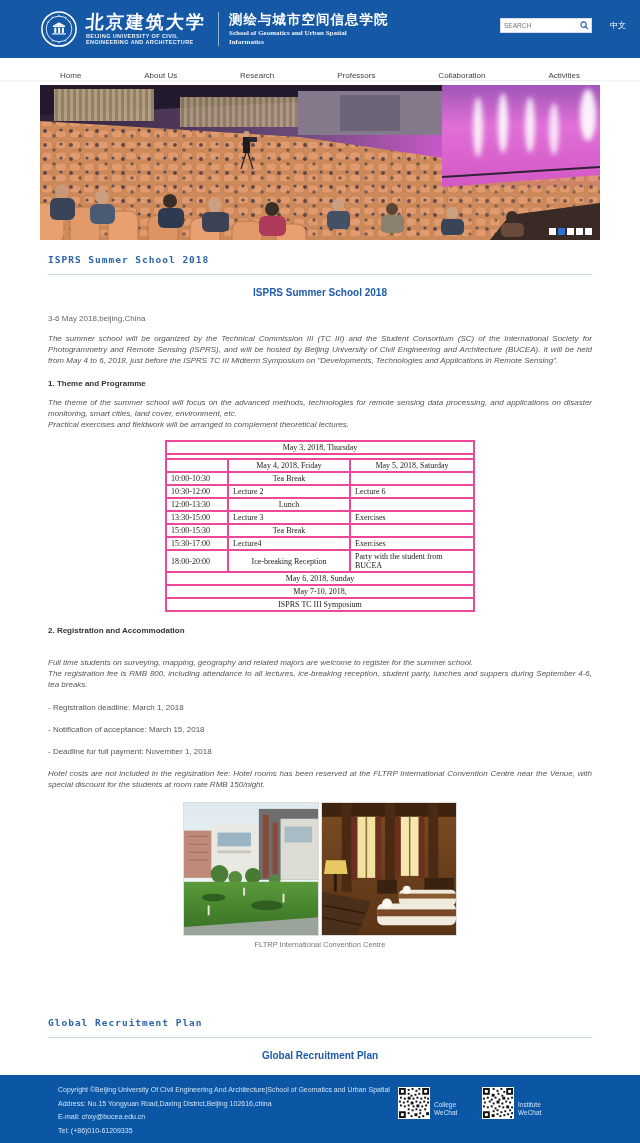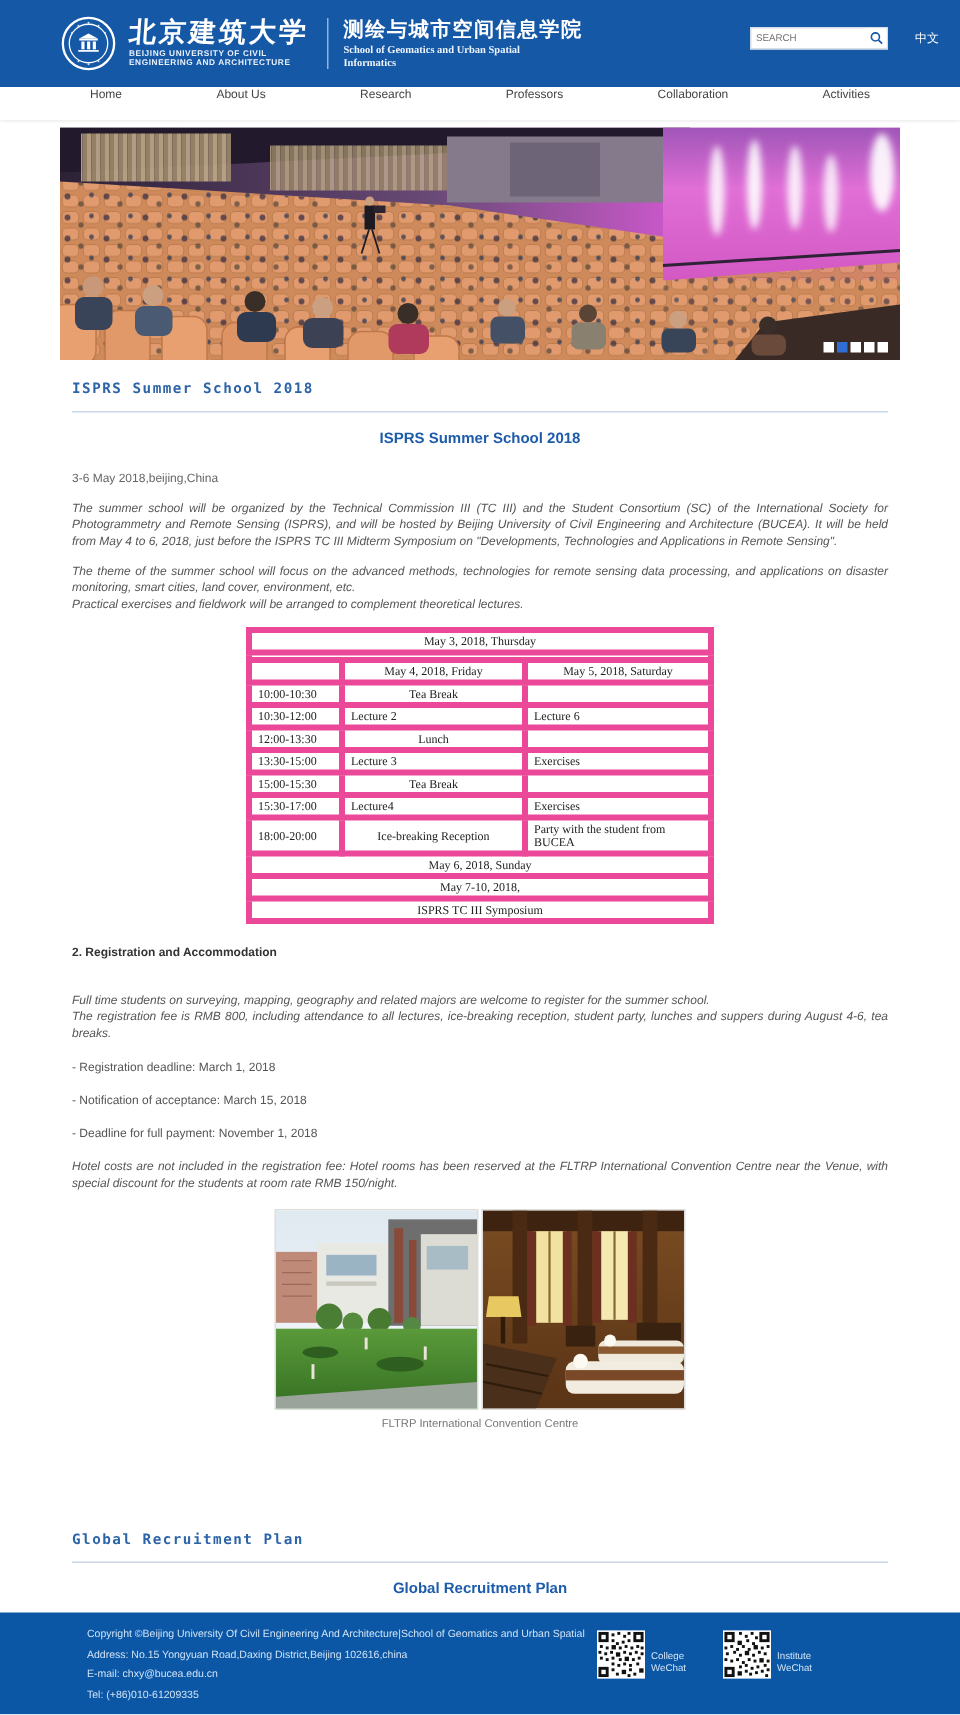--- a/index.html
+++ b/index.html
@@ -17,21 +17,21 @@
   .school { color:#fff; }
   .school-cn { font-size:13.5px; font-weight:bold; letter-spacing:1px; line-height:15px;text-align:center; }
   .school-en { font-family:"Liberation Serif", serif; font-weight:bold; font-size:7px; line-height:8.5px; margin-top:2px; color:#eef4fb; }
   .hdr-right { position:absolute; right:14px; top:18px; display:flex; align-items:center; }
   .searchbox { width:92px; height:15px; background:#fff; border:1px solid #d5dde8; display:flex; align-items:center; }
   .searchbox input { flex:1; border:none; outline:none; font-size:6.5px; color:#888; padding:0 3px; width:70px; background:transparent; font-family:"Liberation Sans",sans-serif; }
   .search-btn { width:14px; height:13px; border:none; background:#fff; cursor:pointer; display:flex; align-items:center; justify-content:center; padding:0; }
   .lang { color:#fff; font-size:8px; margin-left:18px; text-decoration:none; }
 
   
-  .nav { height:22px; background:#fff; display:flex; align-items:flex-start; justify-content:space-between; padding:0 60px; box-shadow:0 1px 2px rgba(0,0,0,.08); position:relative; z-index:2; }
+  .nav { height:22px; background:#fff; display:flex; align-items:flex-end; justify-content:space-between; padding:0 60px; box-shadow:0 1px 2px rgba(0,0,0,.08); position:relative; z-index:2; }
   .nav-item { font-size:8px; color:#444; text-decoration:none; cursor:pointer; }
 
   
   .hero { width:560px; height:155px; margin:5px auto 0; position:relative; }
   .hero svg { display:block; }
   .dots { position:absolute; right:8px; bottom:5px; display:flex; gap:2px; }
   .dot { width:7px; height:7px; background:#fff; cursor:pointer; }
   .dot.active { background:#2f6fd3; }
 
   
@@ -39,21 +39,21 @@
   .sec-title { font-family:"DejaVu Sans Mono", monospace; font-size:9.5px; color:#2c64a8; letter-spacing:1px; font-weight:bold; }
   .sec-line { border:none; border-top:1px solid #c9d5e3; margin:9px 0 0; }
   .center-title { text-align:center; font-size:10px; font-weight:bold; color:#1d5cab; margin-top:12px; }
   .date-line { text-align:left; font-size:8px; color:#666; margin-top:16px; }
   p.body { font-size:8px; color:#555; line-height:11px; text-align:justify; margin-top:10px;font-style:italic; }
   .sub-heading { font-size:8px; font-weight:bold; color:#333; margin-top:13px; }
   .bullet { font-size:8px; color:#555; margin-top:13px; }
 
   
   table.sched { border-collapse:collapse; margin:10px auto 0; font-family:"Liberation Serif", serif; font-size:8px; color:#222; }
-  table.sched td { border:4px solid #ec4899; padding:1px 4px; height:9px; vertical-align:middle; }
+  table.sched td { border:2px solid #ec4899; padding:1px 4px; height:9px; vertical-align:middle; }
   table.sched td.c { text-align:center; }
   table.sched col.t { width:62px; } table.sched col.a { width:122px; } table.sched col.b { width:124px; }
   table.sched tr.empty td { height:5px; padding:0; }
 
   
   .photos { display:flex; justify-content:center; gap:2px; margin-top:12px; }
   .photo { border:1px solid #ddd; background:#fff; }
   .caption { text-align:center; font-size:7.5px; color:#777; margin-top:4px; }
 
   
@@ -242,20 +242,21 @@
   <div class="content">
 
     <div class="sec-title">ISPRS Summer School 2018</div>
     <hr class="sec-line">
 
     <div class="center-title">ISPRS Summer School 2018</div>
     <div class="date-line">3-6 May 2018,beijing,China</div>
 
     <p class="body">The summer school will be organized by the Technical Commission III (TC III) and the Student Consortium (SC) of the International Society for Photogrammetry and Remote Sensing (ISPRS), and will be hosted by Beijing University of Civil Engineering and Architecture (BUCEA). It will be held from May 4 to 6, 2018, just before the ISPRS TC III Midterm Symposium on "Developments, Technologies and Applications in Remote Sensing".</p>
 
+    <div class="sub-heading">1. Theme and Programme</div>
     <p class="body" style="margin-top:9px;">The theme of the summer school will focus on the advanced methods, technologies for remote sensing data processing, and applications on disaster monitoring, smart cities, land cover, environment, etc.</p>
     <p class="body" style="margin-top:0;">Practical exercises and fieldwork will be arranged to complement theoretical lectures.</p>
 
     <table class="sched">
       <colgroup>
           <col class="t">
           <col class="a">
           <col class="b">
         </colgroup>
       <tbody>
@@ -312,21 +313,21 @@
             <td colspan="3" class="c">May 7-10, 2018,</td>
           </tr>
       <tr>
             <td colspan="3" class="c">ISPRS TC III Symposium</td>
           </tr>
     </tbody>
       </table>
 
     <div class="sub-heading" style="margin-top:14px;">2. Registration and Accommodation</div>
     <p class="body" style="margin-top:22px;">Full time students on surveying, mapping, geography and related majors are welcome to register for the summer school.</p>
-    <p class="body" style="margin-top:0;">The registration fee is RMB 800, including attendance to all lectures, ice-breaking reception, student party, lunches and suppers during August 4-6, tea breaks.</p>
+    <p class="body" style="margin-top:0;">The registration fee is RMB 800, including attendance to all lectures, ice-breaking reception, student party, lunches and suppers during September 4-6, tea breaks.</p>
 
     <div class="bullet">- Registration deadline: March 1, 2018</div>
     <div class="bullet">- Notification of acceptance: March 15, 2018</div>
     <div class="bullet">- Deadline for full payment: November 1, 2018</div>
 
     <p class="body" style="margin-top:12px;">Hotel costs are not included in the registration fee: Hotel rooms has been reserved at the FLTRP International Convention Centre near the Venue, with special discount for the students at room rate RMB 150/night.</p>
 
     <div class="photos">
       <svg class="photo" width="136" height="134" viewBox="0 0 136 134">
         <defs>

